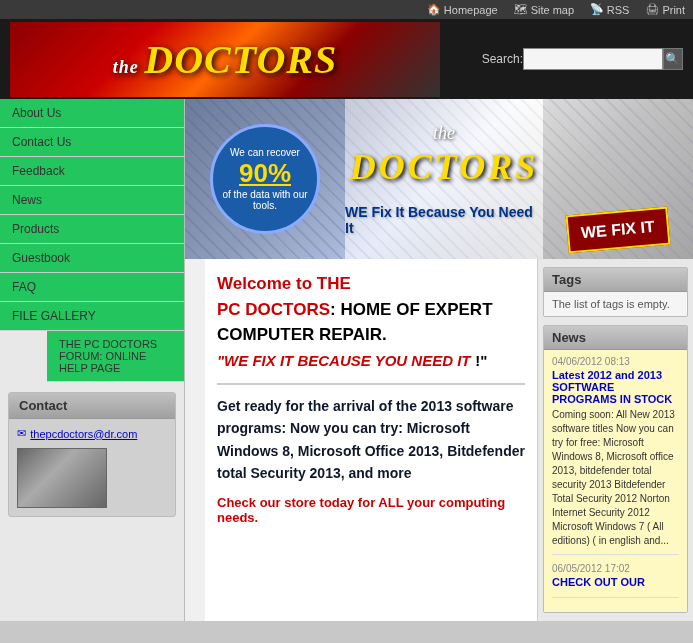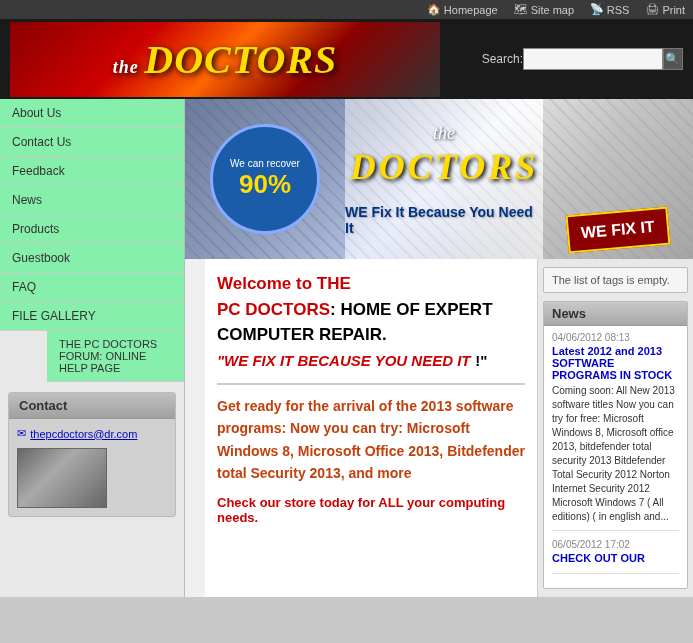--- a/index.html
+++ b/index.html
@@ -89,21 +89,21 @@
       border-right: 1px solid #bbb;
     }
     #nav-menu { list-style: none; }
     #nav-menu li a {
       display: block;
       padding: 7px 12px;
       color: #333;
       text-decoration: none;
       border-bottom: 1px solid #ccc;
       font-size: 12px;
-      background: #86efac;
+      background: #22c55e;
     }
 
     #contact-box {
       margin: 10px 8px;
       background: #d0d0d0;
       border: 1px solid #bbb;
       border-radius: 3px;
     }
     #contact-box-header {
       background: linear-gradient(to bottom, #c0c0c0, #a0a0a0);
@@ -201,20 +201,21 @@
       justify-content: center;
       font-size: 10px;
       text-align: center;
       padding: 8px;
       border: 3px solid #88aaff;
     }
     #banner-sticker .percent {
       font-size: 24px;
       font-weight: bold;
       color: #ffdd00;
+      text-decoration: underline;
     }
     #banner-center {
       flex: 1;
       display: flex;
       flex-direction: column;
       align-items: center;
       justify-content: center;
       height: 100%;
       background: rgba(200,210,230,0.4);
     }
@@ -310,21 +311,21 @@
       border-bottom: 1px solid #999;
     }
     .panel-box-content {
       padding: 6px 8px;
       background: #f5f5f5;
       font-size: 11px;
       color: #555;
     }
     #news-box-content {
       padding: 6px 8px;
-      background: #ffffff;
+      background: #fef9c3;
     }
     .news-item {
       margin-bottom: 8px;
       border-bottom: 1px solid #ddd;
       padding-bottom: 6px;
     }
     .news-date {
       color: #888;
       font-size: 10px;
       margin-bottom: 2px;
@@ -439,20 +440,21 @@
 
   <div id="content-area">
 
     <div id="banner">
       <div id="banner-bg"></div>
       <div id="banner-content">
         <div id="banner-left">
           <div id="banner-sticker">
             <span style="font-size:10px; color:#fff;">We can recover</span>
             <span class="percent" style="font-size:26px; font-weight:bold; color:#ffdd00;">90%</span>
+            <span style="font-size:10px; color:#fff; text-align:center;">of the data with our tools.</span>
           </div>
         </div>
         <div id="banner-center" style="flex:1; height:160px; background: linear-gradient(to right, rgba(200,210,240,0.5), rgba(255,255,255,0.6)); display:flex; flex-direction:column; align-items:center; justify-content:center;">
           <div style="font-family: serif; font-size:18px; font-style:italic; color:#fff; text-shadow: 1px 1px 3px #333; margin-bottom:2px;">the</div>
           <div id="banner-title" style="font-family: serif; font-size:36px; font-weight:bold; color:#ffdd00; text-shadow: 2px 2px 4px #000; font-style:italic; letter-spacing:3px;">DOCTORS</div>
           <div id="banner-subtitle" style="font-size:14px; font-weight:bold; color:#003388; text-shadow:1px 1px 2px #aaa; margin-top:16px;">WE Fix It Because You Need It</div>
         </div>
         <div id="banner-right" style="width:150px; height:160px; background:rgba(180,180,180,0.4); display:flex; align-items:flex-end; justify-content:center; padding-bottom:10px;">
           <div id="banner-fix-it" style="background:#8b0000; color:#fff; padding:8px 12px; font-weight:bold; font-size:16px; transform:rotate(-5deg); border:2px solid #ffdd00;">WE FIX IT</div>
         </div>
@@ -466,28 +468,29 @@
           <span style="color:#cc0000;">Welcome to  THE</span><br>
           <span style="color:#cc0000;">PC DOCTORS</span><span style="color:#000;">:</span>
           <span style="color:#000;">HOME OF EXPERT  COMPUTER  REPAIR.</span><br>
           <span style="color:#cc0000; font-style:italic; font-size:15px;">"WE FIX IT BECAUSE YOU NEED IT</span>
           <span style="color:#000; font-size:15px;">!"</span>
         </div>
 
         <div style="border-top:2px solid #ccc; margin:10px 0;"></div>
 
         <div id="article-section2" style="padding:0;">
-          <div id="article-section2-title" style="font-size:14px; font-weight:bold; color:#c2410c; line-height:1.6;">Get ready for the arrival of the 2013 software programs:  Now you can try: Microsoft Windows 8, Microsoft Office 2013, Bitdefender total Security 2013, and more</div>
+          <div id="article-section2-title" style="font-size:14px; font-weight:bold; color:#0f172a; line-height:1.6;">Get ready for the arrival of the 2013 software programs:  Now you can try: Microsoft Windows 8, Microsoft Office 2013, Bitdefender total Security 2013, and more</div>
           <div id="article-section2-footer" style="color:#cc0000; font-weight:bold; font-size:13px; margin-top:10px;">Check our store today for ALL your computing needs.</div>
         </div>
       </div>
 
       <div id="right-panel">
 
         <div class="panel-box">
+          <div class="panel-box-header">Tags</div>
           <div class="panel-box-content">
             <span>The list of tags is empty.</span>
           </div>
         </div>
 
         <div class="panel-box">
           <div class="panel-box-header">News</div>
           <div id="news-box-content">
 
             <div class="news-item">

